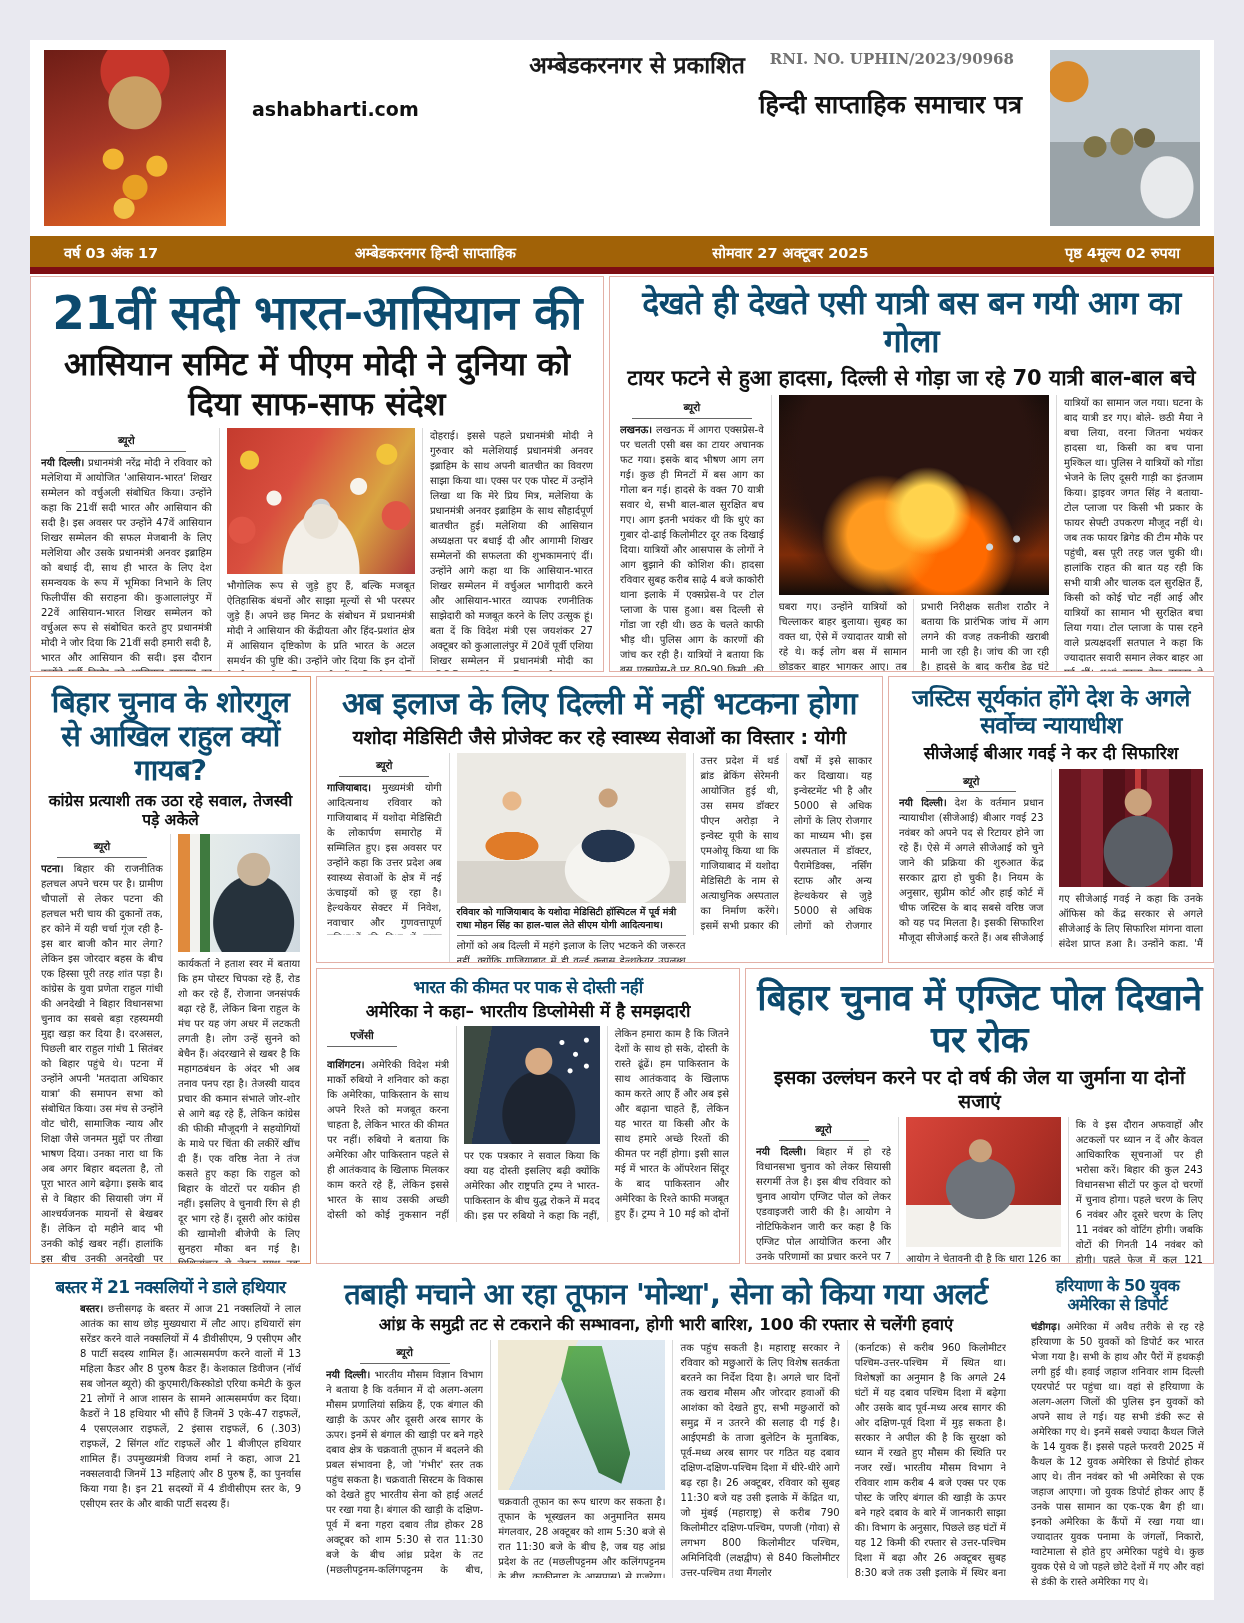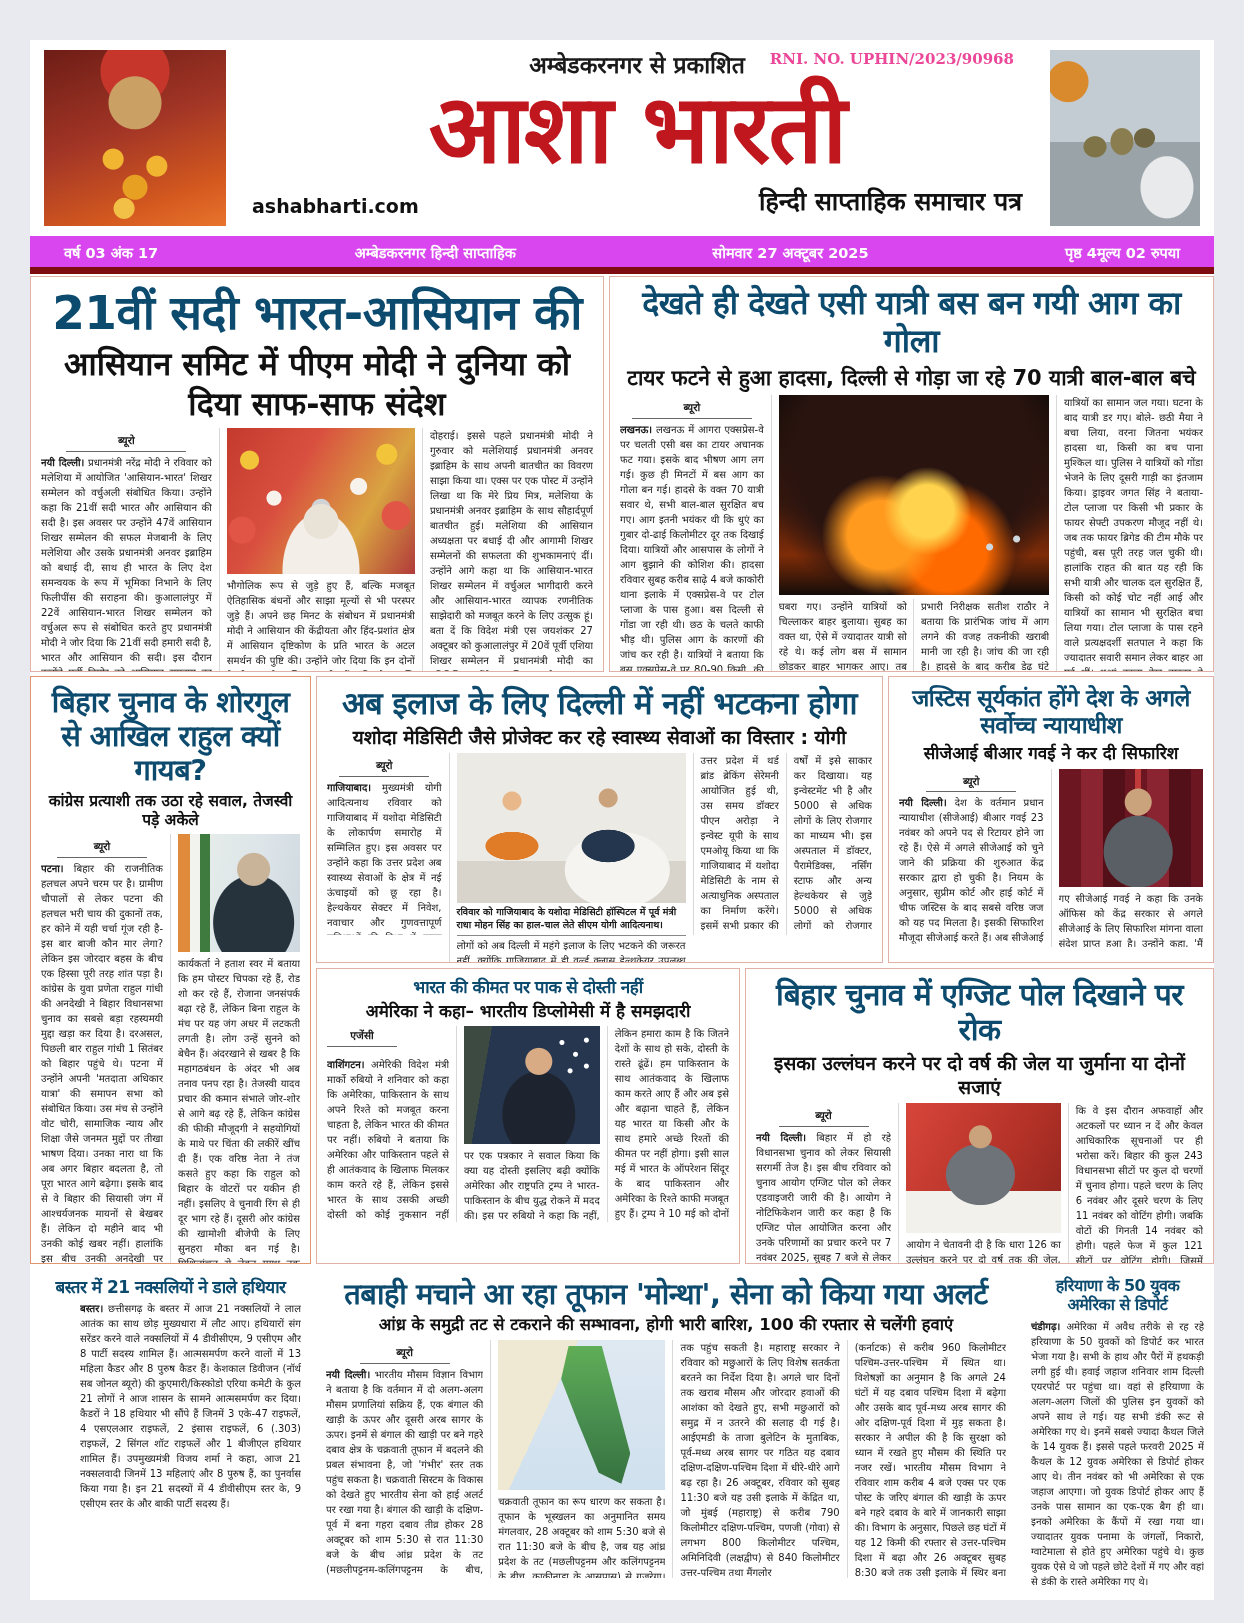--- a/index.html
+++ b/index.html
@@ -30,24 +30,24 @@
       radial-gradient(ellipse at 30% 55%,#7e7448 0 11px,transparent 12px),
       radial-gradient(ellipse at 48% 52%,#8a7d4f 0 11px,transparent 12px),
       radial-gradient(ellipse at 63% 50%,#6f6540 0 10px,transparent 11px),
       linear-gradient(#c3ccd3 0 52%,#9aa3a8 52% 100%);}
   .mast-center{position:absolute;left:210px;right:180px;top:0;height:196px;text-align:center;}
   .published-from{font-size:23px;font-weight:700;margin-top:8px;}
   .paper-title{font-size:95px;line-height:1.0;font-weight:800;color:#c0161d;letter-spacing:-2px;margin-top:2px;}
   .mast-bottom{display:flex;justify-content:space-between;align-items:flex-end;margin-top:6px;padding:0 12px;}
   .website{font-size:19px;font-weight:700;color:#111;}
   .tagline{font-size:25px;font-weight:700;color:#111;}
-  .rni{position:absolute;right:200px;top:10px;font-size:15px;font-weight:700;color:#ec4899;font-family:"DejaVu Serif","Liberation Serif",serif;}
-
-  
-  .infobar{position:absolute;left:0;top:196px;width:1184px;height:31px;background:#d946ef;
+  .rni{position:absolute;right:200px;top:10px;font-size:15px;font-weight:700;color:#737373;font-family:"DejaVu Serif","Liberation Serif",serif;}
+
+  
+  .infobar{position:absolute;left:0;top:196px;width:1184px;height:31px;background:#a16207;
     display:flex;align-items:center;justify-content:space-between;padding:0 34px;box-sizing:border-box;
     color:#fff;font-weight:700;font-size:14.5px;}
   .infobar .grp{display:flex;}
   .under-rule{position:absolute;left:0;top:227px;width:1184px;height:7px;background:#7e0d12;}
 
   
   .box{position:absolute;background:#fff;box-sizing:border-box;padding:8px 10px;overflow:hidden;}
   .bordered{border:1.5px solid #e3b0a6;}
   .headline{font-weight:800;text-align:center;color:#0c4a6e;line-height:1.18;letter-spacing:-0.5px;}
   .subhead{font-weight:700;text-align:center;color:#111;line-height:1.25;margin-top:4px;}
@@ -142,42 +142,41 @@
   #boxD{left:286px;top:636px;width:567px;height:287px;}
   #boxD .headline{font-size:31px;}
   #boxD .subhead{font-size:19px;}
   #boxE{left:858px;top:636px;width:326px;height:287px;}
   #boxE .headline{font-size:23px;}
   #boxE .subhead{font-size:17px;}
   #boxF{left:286px;top:928px;width:424px;height:296px;}
   #boxF .headline{font-size:17px;}
   #boxF .subhead{font-size:17px;}
   #boxG{left:715px;top:928px;width:469px;height:296px;}
-  #boxG .headline{font-size:30px;}
+  #boxG .headline{font-size:36px;}
   #boxG .subhead{font-size:19px;}
   #boxH{left:0;top:1229px;width:281px;height:331px;}
   #boxH .headline{font-size:17px;}
   #boxI{left:286px;top:1229px;width:700px;height:331px;}
   #boxI .headline{font-size:29px;}
   #boxI .subhead{font-size:16.5px;}
   #boxJ{left:991px;top:1229px;width:193px;height:331px;}
   #boxJ .headline{font-size:16px;}
   #boxH .col,#boxJ .col{margin-top:4px;}
 </style>
 </head>
 <body>
 
 <div class="page">
 
   <div class="masthead">
     <div class="mast-photo ph-sadhu"></div>
     <div class="rni">RNI. NO. UPHIN/2023/90968</div>
     <div class="mast-center">
       <div class="published-from">अम्बेडकरनगर से प्रकाशित</div>
-      <div class="paper-title">आशा भारती</div>
       <div class="mast-bottom">
         <span class="website">ashabharti.com</span>
         <span class="tagline">हिन्दी साप्ताहिक समाचार पत्र</span>
       </div>
     </div>
     <div class="mast-photo ph-police"></div>
   </div>
 
   <div class="infobar">
     <span>वर्ष 03 अंक 17</span>

